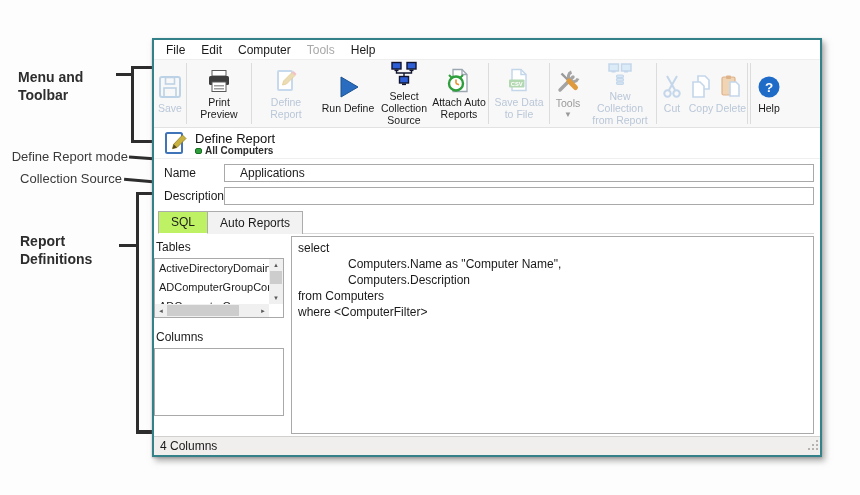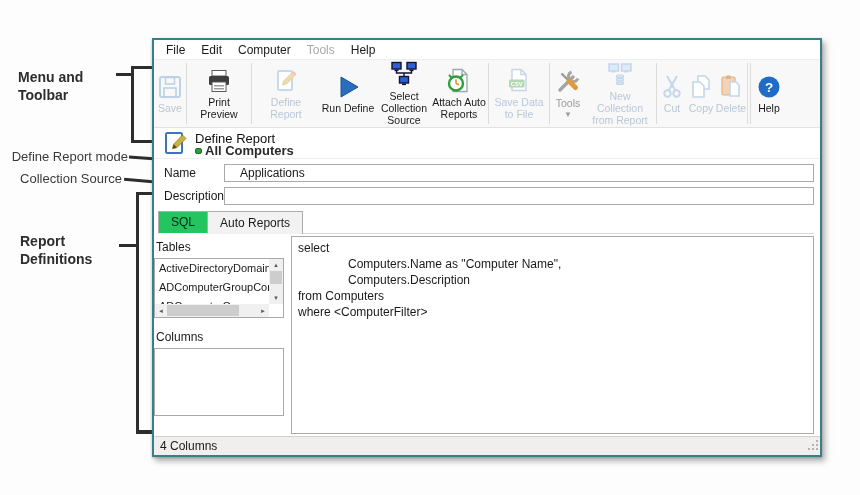--- a/index.html
+++ b/index.html
@@ -43,32 +43,32 @@
   .tbi.graytext .tlabel { color:#9a9a9a; }
   .tsep { width:1px; background:#dcdcdc; margin:3px 1px; }
   .tcaret { font-size:8px; line-height:7px; color:#9a9a9a; }
 
   
   .defrow { height:31px; flex:0 0 auto; display:flex; align-items:center; padding-left:10px; border-bottom:1px solid #efefef; }
   .def-text { margin-left:6px; display:flex; flex-direction:column; justify-content:center; }
   .def-title { font-size:13px; color:#111; line-height:15px; }
   .def-sub { display:flex; align-items:center; gap:3px; }
   .def-sub-dot { width:7px; height:6px; background:#2f9e3c; border-radius:2px; border:1px solid #197022; }
-  .def-sub-text { font-size:13px; font-weight:bold; color:#2b2b2b; line-height:10px; }
+  .def-sub-text { font-size:10px; font-weight:bold; color:#2b2b2b; line-height:10px; }
 
   
   .field-row { display:flex; align-items:center; margin:5px 6px 0 10px; flex:0 0 auto; }
   .field-label { width:60px; font-size:12px; }
   .field-input { flex:1; height:18px; border:1px solid #a9a9a9; background:#fff; font-family:"Liberation Sans",sans-serif;
                  font-size:12px; padding:0 15px; color:#1a1a1a; outline:none; }
 
   
   .tabstrip { margin:6px 6px 0 4px; border-bottom:1px solid #d9d9d9; display:flex; align-items:flex-end; flex:0 0 auto; }
   .tab { padding:3px 12px 4px; font-size:12px; border:1px solid #acacac; border-bottom:none; margin-bottom:-1px; }
-  .tab.active { background:#22c55e; border-bottom:1px solid #fff; }
+  .tab.active { background:#bef264; border-bottom:1px solid #fff; }
   .tab.inactive { background:#f3f2f2; border-left:none; padding-top:4px; }
 
   
   .content { flex:1 1 auto; min-height:0; display:flex; padding:2px 6px 2px 0; gap:5px; }
   .leftcol { width:132px; flex:0 0 auto; display:flex; flex-direction:column; }
   .pane-label { font-size:12px; margin:4px 0 4px 2px; }
   .listbox { position:relative; width:130px; border:1px solid #a9a9a9; background:#fff; overflow:hidden; }
   .listbox.tables { height:60px; }
   .listbox.columns { height:68px; margin-bottom:2px; }
   .lb-rows { position:absolute; left:0; top:0; right:14px; bottom:13px; overflow:hidden; }

